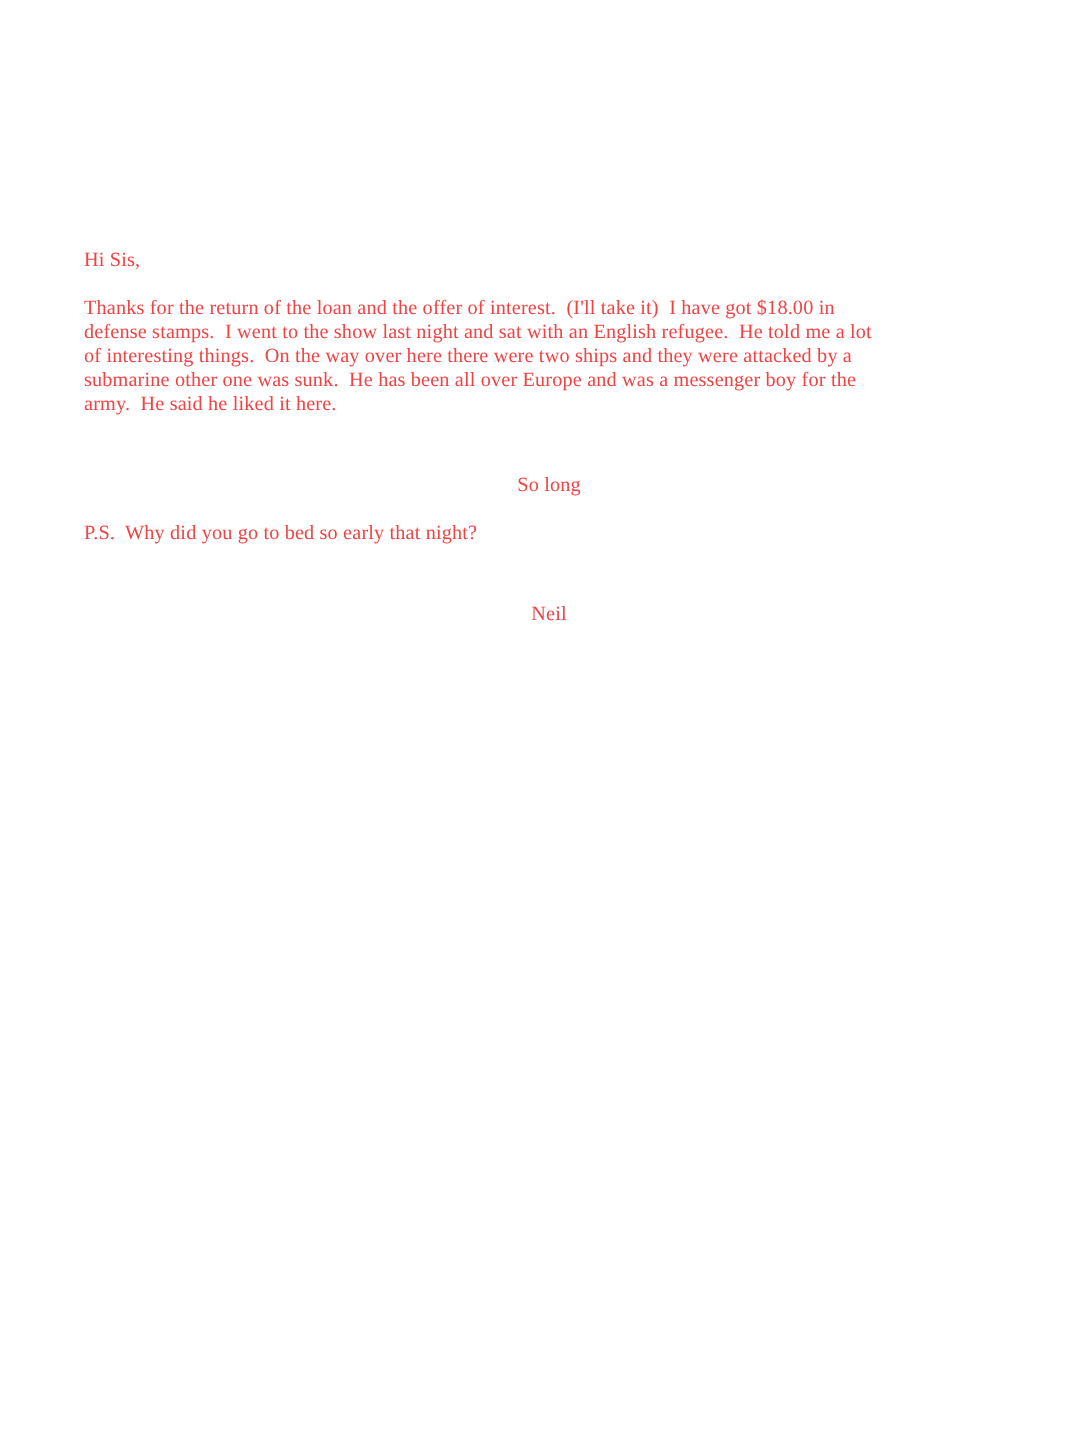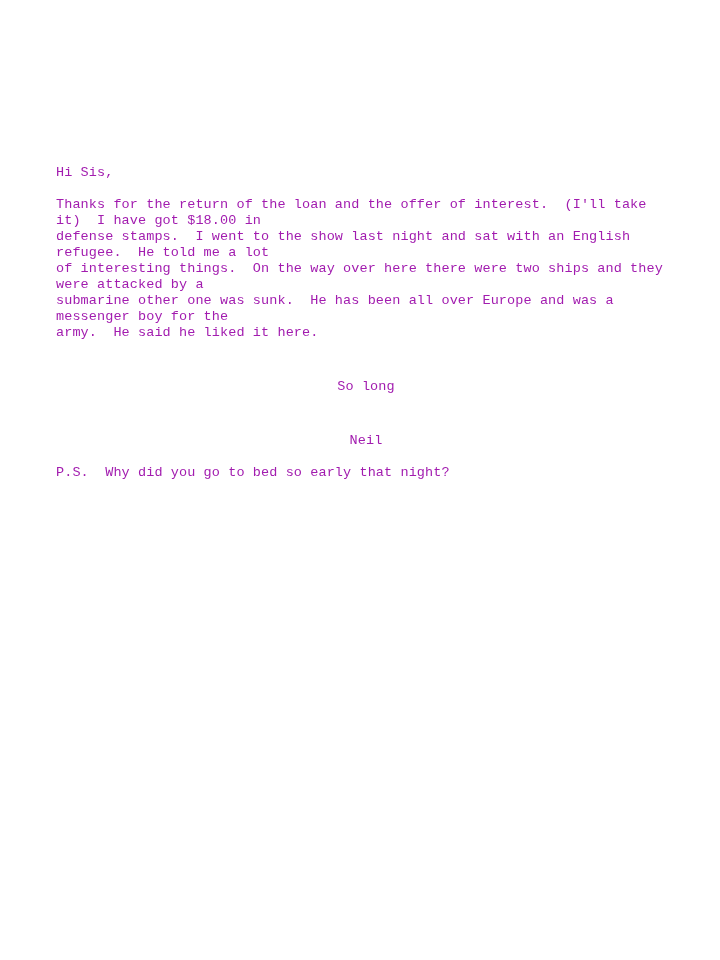--- a/index.html
+++ b/index.html
@@ -6,22 +6,22 @@
     margin: 0;
     padding: 0;
     background: #ffffff;
   }
   .page {
     position: relative;
     width: 720px;
     height: 960px;
     background: #ffffff;
     overflow: hidden;
-    font-family: Liberation Mono, monospace;
-    color: #a21caf;
+    font-family: Liberation Serif, serif;
+    color: #ef4444;
   }
   .letter {
     position: absolute;
     left: 56px;
     top: 165px;
     width: 620px;
     font-size: 13.5px;
     line-height: 16px;
     letter-spacing: 0.1px;
   }
@@ -40,16 +40,16 @@
 
 <div class="page">
   <div class="letter">
     <div class="para">Hi Sis,</div>
     <div class="para">Thanks for the return of the loan and the offer of interest.  (I'll take it)  I have got $18.00 in
 defense stamps.  I went to the show last night and sat with an English refugee.  He told me a lot
 of interesting things.  On the way over here there were two ships and they were attacked by a
 submarine other one was sunk.  He has been all over Europe and was a messenger boy for the
 army.  He said he liked it here.</div>
     <div class="para centered">So long</div>
+    <div class="para">P.S.  Why did you go to bed so early that night?</div>
     <div class="para centered">Neil</div>
-    <div class="para">P.S.  Why did you go to bed so early that night?</div>
   </div>
 </div>
 
 </body></html>

